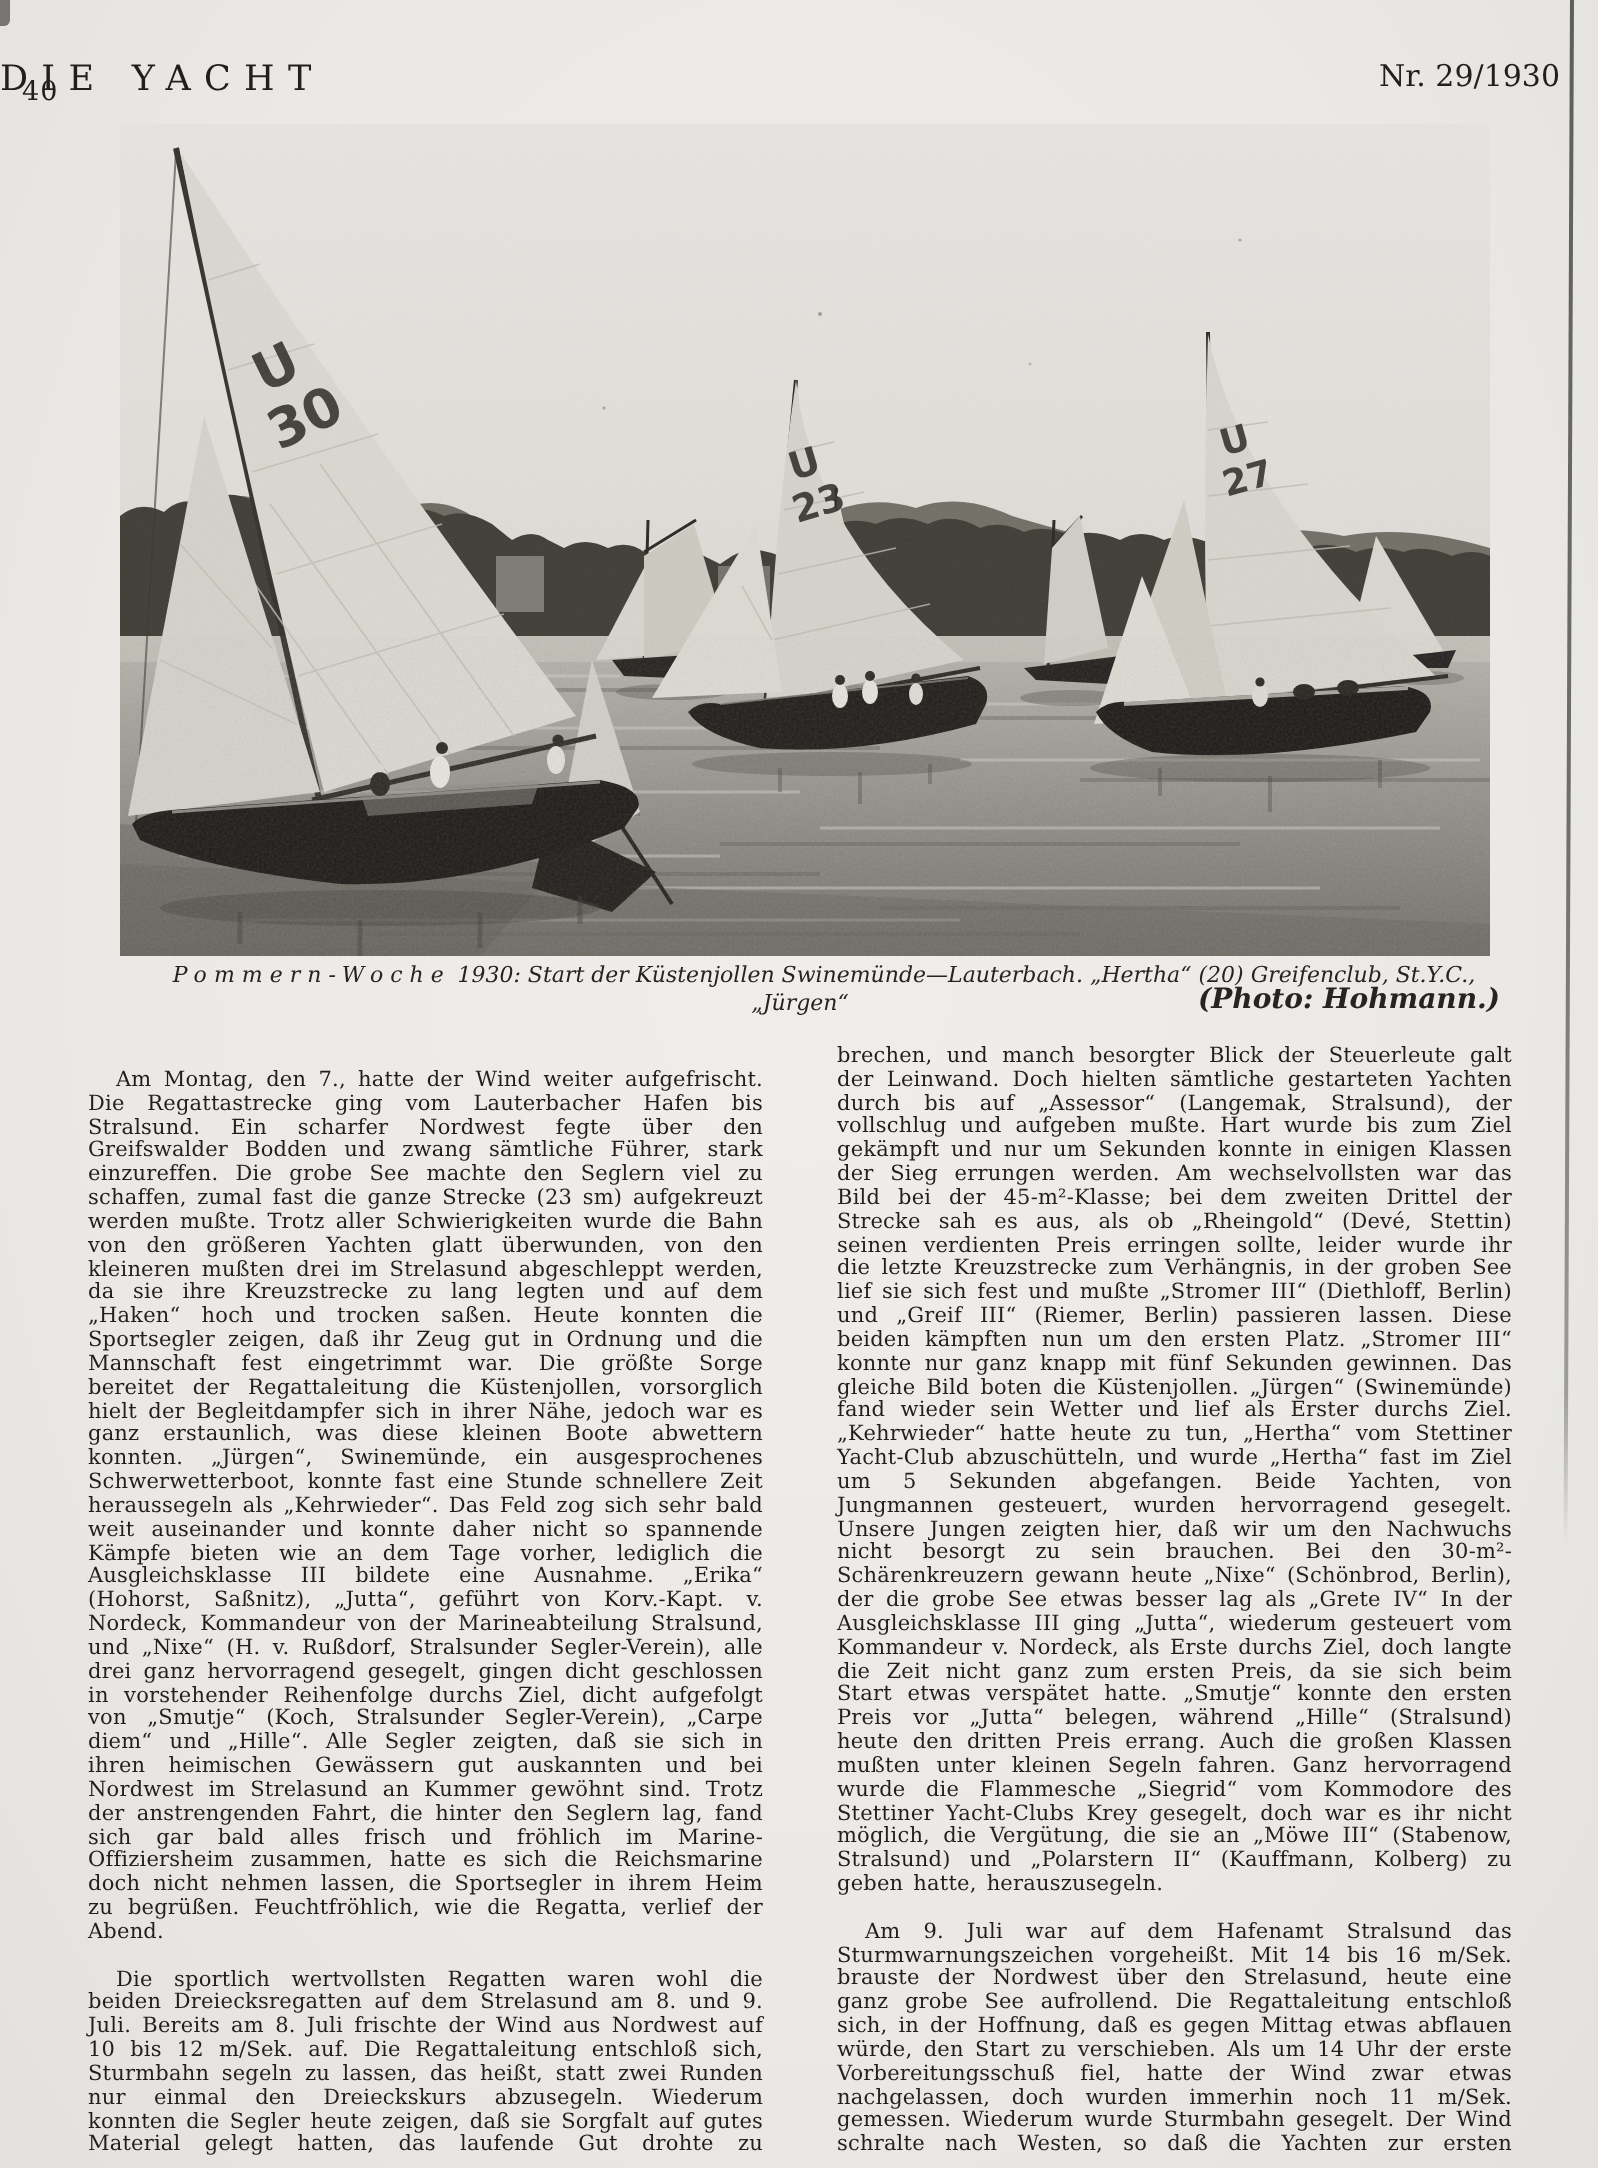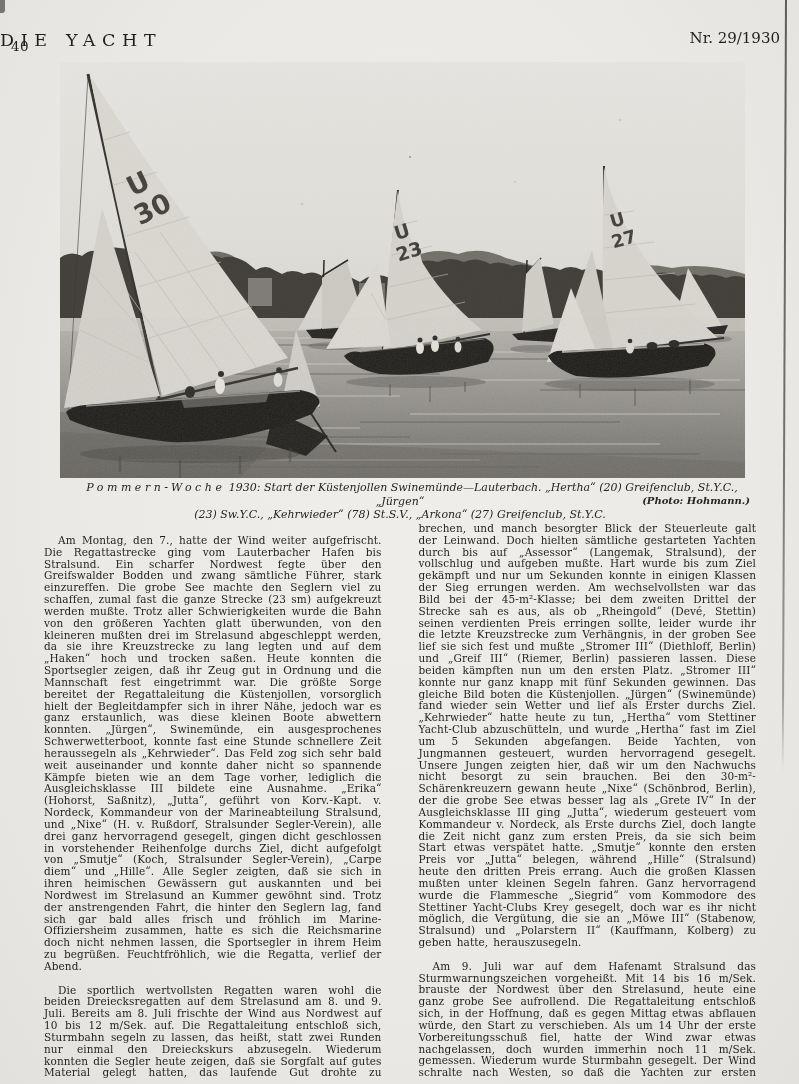--- a/index.html
+++ b/index.html
@@ -14,21 +14,21 @@
     font-size:17.5px;letter-spacing:.38em;font-weight:500;}
   .issue{position:absolute;right:19px;top:29px;font-size:15px;}
   .corner-speck{position:absolute;left:0;top:0;width:5px;height:13px;background:#3a3936;opacity:.65;border-radius:0 0 3px 0;}
   
   .photo{position:absolute;left:60px;top:62px;width:685px;height:416px;}
   .photo svg{display:block;}
   
   .caption{position:absolute;left:42px;top:481px;width:716px;
     font-style:italic;font-size:11px;line-height:13.5px;text-align:center;color:#262421;}
   .sperr{letter-spacing:.32em;margin-right:.3em;margin-left:24px;}
-  .credit{position:absolute;right:8px;top:12.5px;font-size:10px;font-weight:bold;}
+  .credit{position:absolute;right:8px;top:12.5px;font-size:14px;font-weight:bold;}
   
   .article{
     position:absolute;left:32px;top:523px;width:736px;height:560px;overflow:hidden;
     column-count:2;column-gap:13px;column-fill:auto;
     font-size:10.5px;line-height:11.83px;text-align:justify;
     word-spacing:1.6px;letter-spacing:.1px;color:#221f1b;
   }
   .article p{margin:12px;text-indent:14px;hyphens:auto;}
   
   .watermark{
@@ -266,21 +266,20 @@
         <circle cx="242" cy="142" r="0.8" opacity="0.5"></circle>
           <circle cx="455" cy="120" r="0.7" opacity="0.4"></circle>
       </g>
       <rect x="0" y="256" width="685" height="160" filter="url(#grain)" opacity="0.10"></rect>
       <rect x="0" y="0" width="685" height="416" filter="url(#grain)" opacity="0.045"></rect>
     </svg>
   </div>
 
   <div class="caption">
     <div><span class="sperr">Pommern-Woche</span><span>1930: Start der Küstenjollen Swinemünde—Lauterbach. „Hertha“ (20) Greifenclub, St.Y.C., „Jürgen“</span></div>
-    <div>(23) Sw.Y.C., „Kehrwieder“ (78) St.S.V., „Arkona“ (27) Greifenclub, St.Y.C.</div>
     <div class="credit">(Photo: Hohmann.)</div>
   </div>
 
   <div class="article" lang="de">
     <p>Am Montag, den 7., hatte der Wind weiter aufgefrischt. Die Regattastrecke ging vom Lauterbacher Hafen bis Stralsund. Ein scharfer Nordwest fegte über den Greifswalder Bodden und zwang sämtliche Führer, stark einzureffen. Die grobe See machte den Seglern viel zu schaffen, zumal fast die ganze Strecke (23 sm) aufgekreuzt werden mußte. Trotz aller Schwierigkeiten wurde die Bahn von den größeren Yachten glatt überwunden, von den kleineren mußten drei im Strelasund abgeschleppt werden, da sie ihre Kreuzstrecke zu lang legten und auf dem „Haken“ hoch und trocken saßen. Heute konnten die Sportsegler zeigen, daß ihr Zeug gut in Ordnung und die Mannschaft fest eingetrimmt war. Die größte Sorge bereitet der Regattaleitung die Küstenjollen, vorsorglich hielt der Begleitdampfer sich in ihrer Nähe, jedoch war es ganz erstaunlich, was diese kleinen Boote abwettern konnten. „Jürgen“, Swinemünde, ein ausgesprochenes Schwerwetterboot, konnte fast eine Stunde schnellere Zeit heraussegeln als „Kehrwieder“. Das Feld zog sich sehr bald weit auseinander und konnte daher nicht so spannende Kämpfe bieten wie an dem Tage vorher, lediglich die Ausgleichsklasse III bildete eine Ausnahme. „Erika“ (Hohorst, Saßnitz), „Jutta“, geführt von Korv.-Kapt. v. Nordeck, Kommandeur von der Marineabteilung Stralsund, und „Nixe“ (H. v. Rußdorf, Stralsunder Segler-Verein), alle drei ganz hervorragend gesegelt, gingen dicht geschlossen in vorstehender Reihenfolge durchs Ziel, dicht aufgefolgt von „Smutje“ (Koch, Stralsunder Segler-Verein), „Carpe diem“ und „Hille“. Alle Segler zeigten, daß sie sich in ihren heimischen Gewässern gut auskannten und bei Nordwest im Strelasund an Kummer gewöhnt sind. Trotz der anstrengenden Fahrt, die hinter den Seglern lag, fand sich gar bald alles frisch und fröhlich im Marine-Offiziersheim zusammen, hatte es sich die Reichsmarine doch nicht nehmen lassen, die Sportsegler in ihrem Heim zu begrüßen. Feuchtfröhlich, wie die Regatta, verlief der Abend.</p>
     <p>Die sportlich wertvollsten Regatten waren wohl die beiden Dreiecksregatten auf dem Strelasund am 8. und 9. Juli. Bereits am 8. Juli frischte der Wind aus Nordwest auf 10 bis 12 m/Sek. auf. Die Regattaleitung entschloß sich, Sturmbahn segeln zu lassen, das heißt, statt zwei Runden nur einmal den Dreieckskurs abzusegeln. Wiederum konnten die Segler heute zeigen, daß sie Sorgfalt auf gutes Material gelegt hatten, das laufende Gut drohte zu brechen, und manch besorgter Blick der Steuerleute galt der Leinwand. Doch hielten sämtliche gestarteten Yachten durch bis auf „Assessor“ (Langemak, Stralsund), der vollschlug und aufgeben mußte. Hart wurde bis zum Ziel gekämpft und nur um Sekunden konnte in einigen Klassen der Sieg errungen werden. Am wechselvollsten war das Bild bei der 45-m²-Klasse; bei dem zweiten Drittel der Strecke sah es aus, als ob „Rheingold“ (Devé, Stettin) seinen verdienten Preis erringen sollte, leider wurde ihr die letzte Kreuzstrecke zum Verhängnis, in der groben See lief sie sich fest und mußte „Stromer III“ (Diethloff, Berlin) und „Greif III“ (Riemer, Berlin) passieren lassen. Diese beiden kämpften nun um den ersten Platz. „Stromer III“ konnte nur ganz knapp mit fünf Sekunden gewinnen. Das gleiche Bild boten die Küstenjollen. „Jürgen“ (Swinemünde) fand wieder sein Wetter und lief als Erster durchs Ziel. „Kehrwieder“ hatte heute zu tun, „Hertha“ vom Stettiner Yacht-Club abzuschütteln, und wurde „Hertha“ fast im Ziel um 5 Sekunden abgefangen. Beide Yachten, von Jungmannen gesteuert, wurden hervorragend gesegelt. Unsere Jungen zeigten hier, daß wir um den Nachwuchs nicht besorgt zu sein brauchen. Bei den 30-m²-Schärenkreuzern gewann heute „Nixe“ (Schönbrod, Berlin), der die grobe See etwas besser lag als „Grete IV“ In der Ausgleichsklasse III ging „Jutta“, wiederum gesteuert vom Kommandeur v. Nordeck, als Erste durchs Ziel, doch langte die Zeit nicht ganz zum ersten Preis, da sie sich beim Start etwas verspätet hatte. „Smutje“ konnte den ersten Preis vor „Jutta“ belegen, während „Hille“ (Stralsund) heute den dritten Preis errang. Auch die großen Klassen mußten unter kleinen Segeln fahren. Ganz hervorragend wurde die Flammesche „Siegrid“ vom Kommodore des Stettiner Yacht-Clubs Krey gesegelt, doch war es ihr nicht möglich, die Vergütung, die sie an „Möwe III“ (Stabenow, Stralsund) und „Polarstern II“ (Kauffmann, Kolberg) zu geben hatte, herauszusegeln.</p>
     <p>Am 9. Juli war auf dem Hafenamt Stralsund das Sturmwarnungszeichen vorgeheißt. Mit 14 bis 16 m/Sek. brauste der Nordwest über den Strelasund, heute eine ganz grobe See aufrollend. Die Regattaleitung entschloß sich, in der Hoffnung, daß es gegen Mittag etwas abflauen würde, den Start zu verschieben. Als um 14 Uhr der erste Vorbereitungsschuß fiel, hatte der Wind zwar etwas nachgelassen, doch wurden immerhin noch 11 m/Sek. gemessen. Wiederum wurde Sturmbahn gesegelt. Der Wind schralte nach Westen, so daß die Yachten zur ersten Wendemarke aufkreuzen mußten. „Jutta“ (Schell, Stettin) segelte die absolut schnellste Zeit, 1 Stunde 34 Minuten 28 Sekunden, leider mußte sie wieder allein über die Bahn gehen. Entschädigt wurden die Zuschauer jedoch durch die Ausgleichsklasse I. Bord an Bord, mit knapp 5 m Abstand, segelten „Möwe III“, „Polarstern II“ und „Siegrid“, sich eine Wettfahrt liefernd, die wohl jedes Seglerherz höher schlagen</p>
   </div>
 
 

